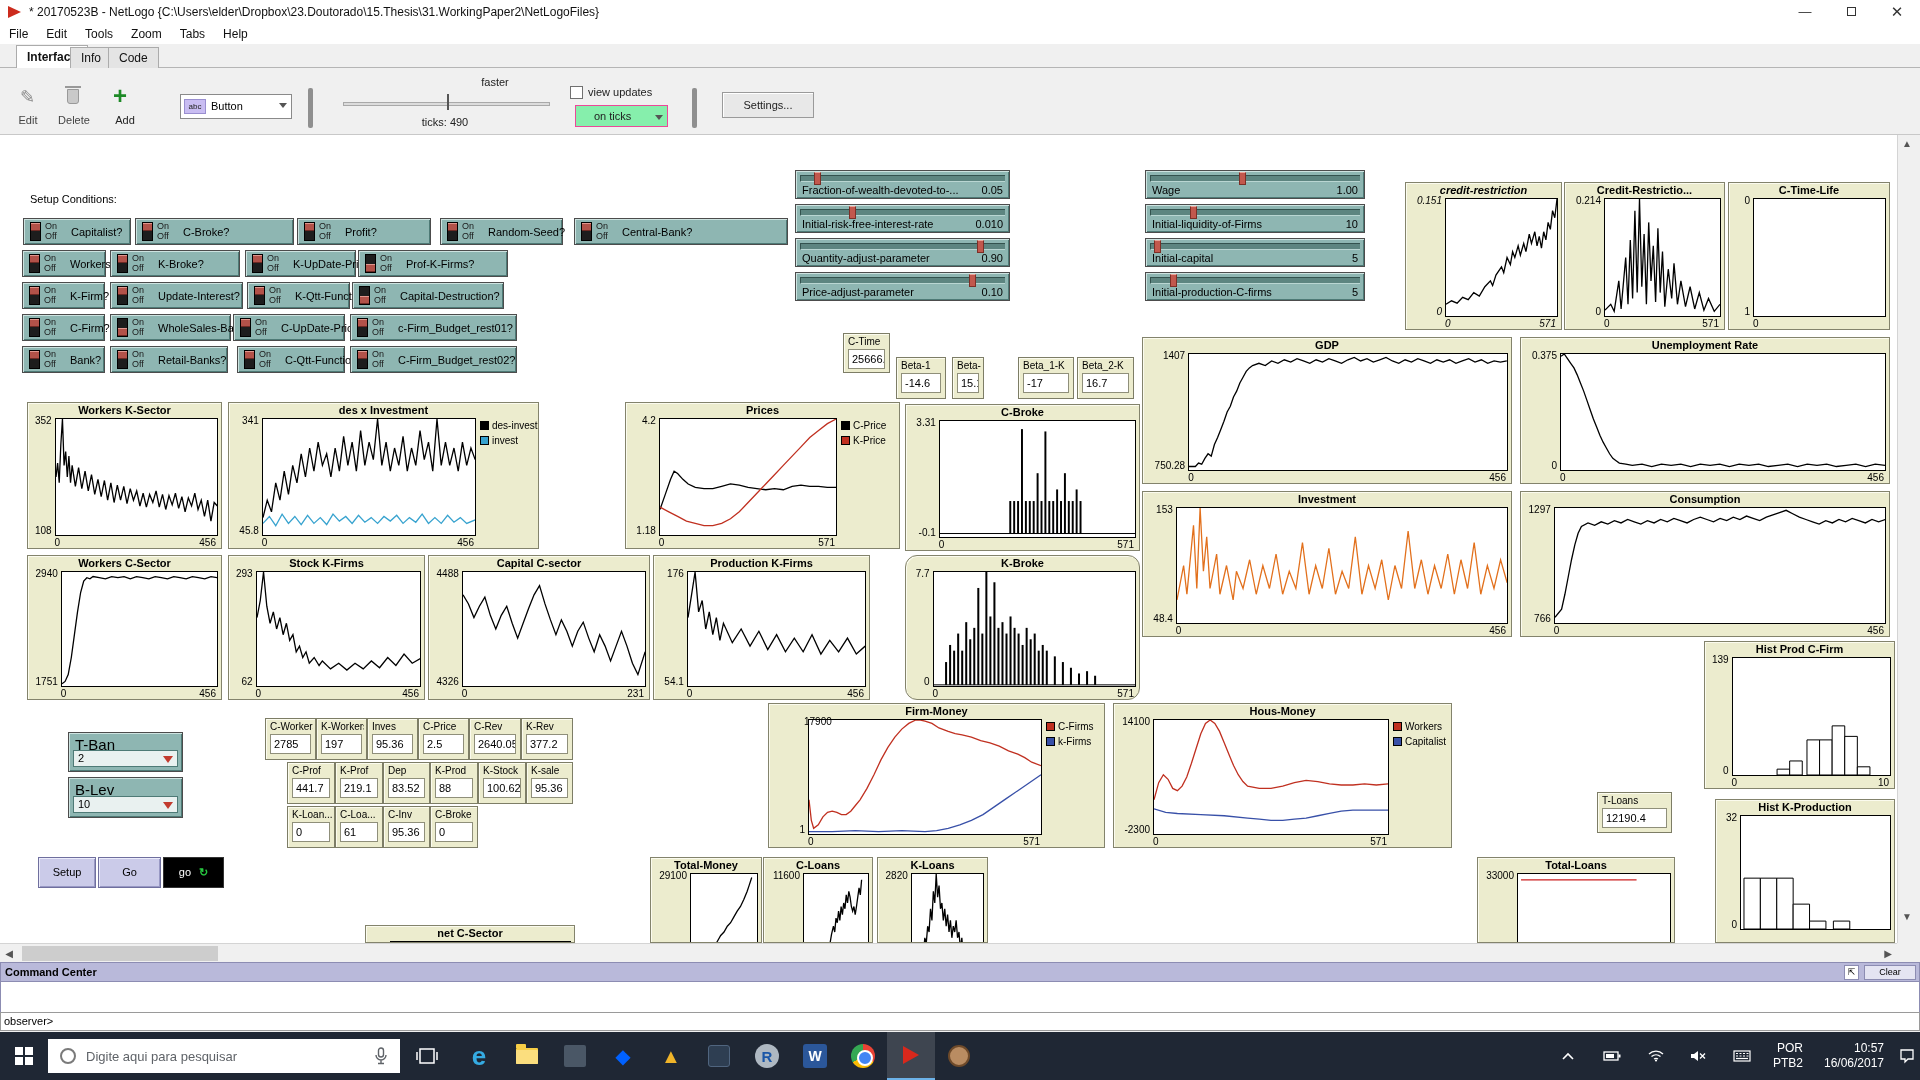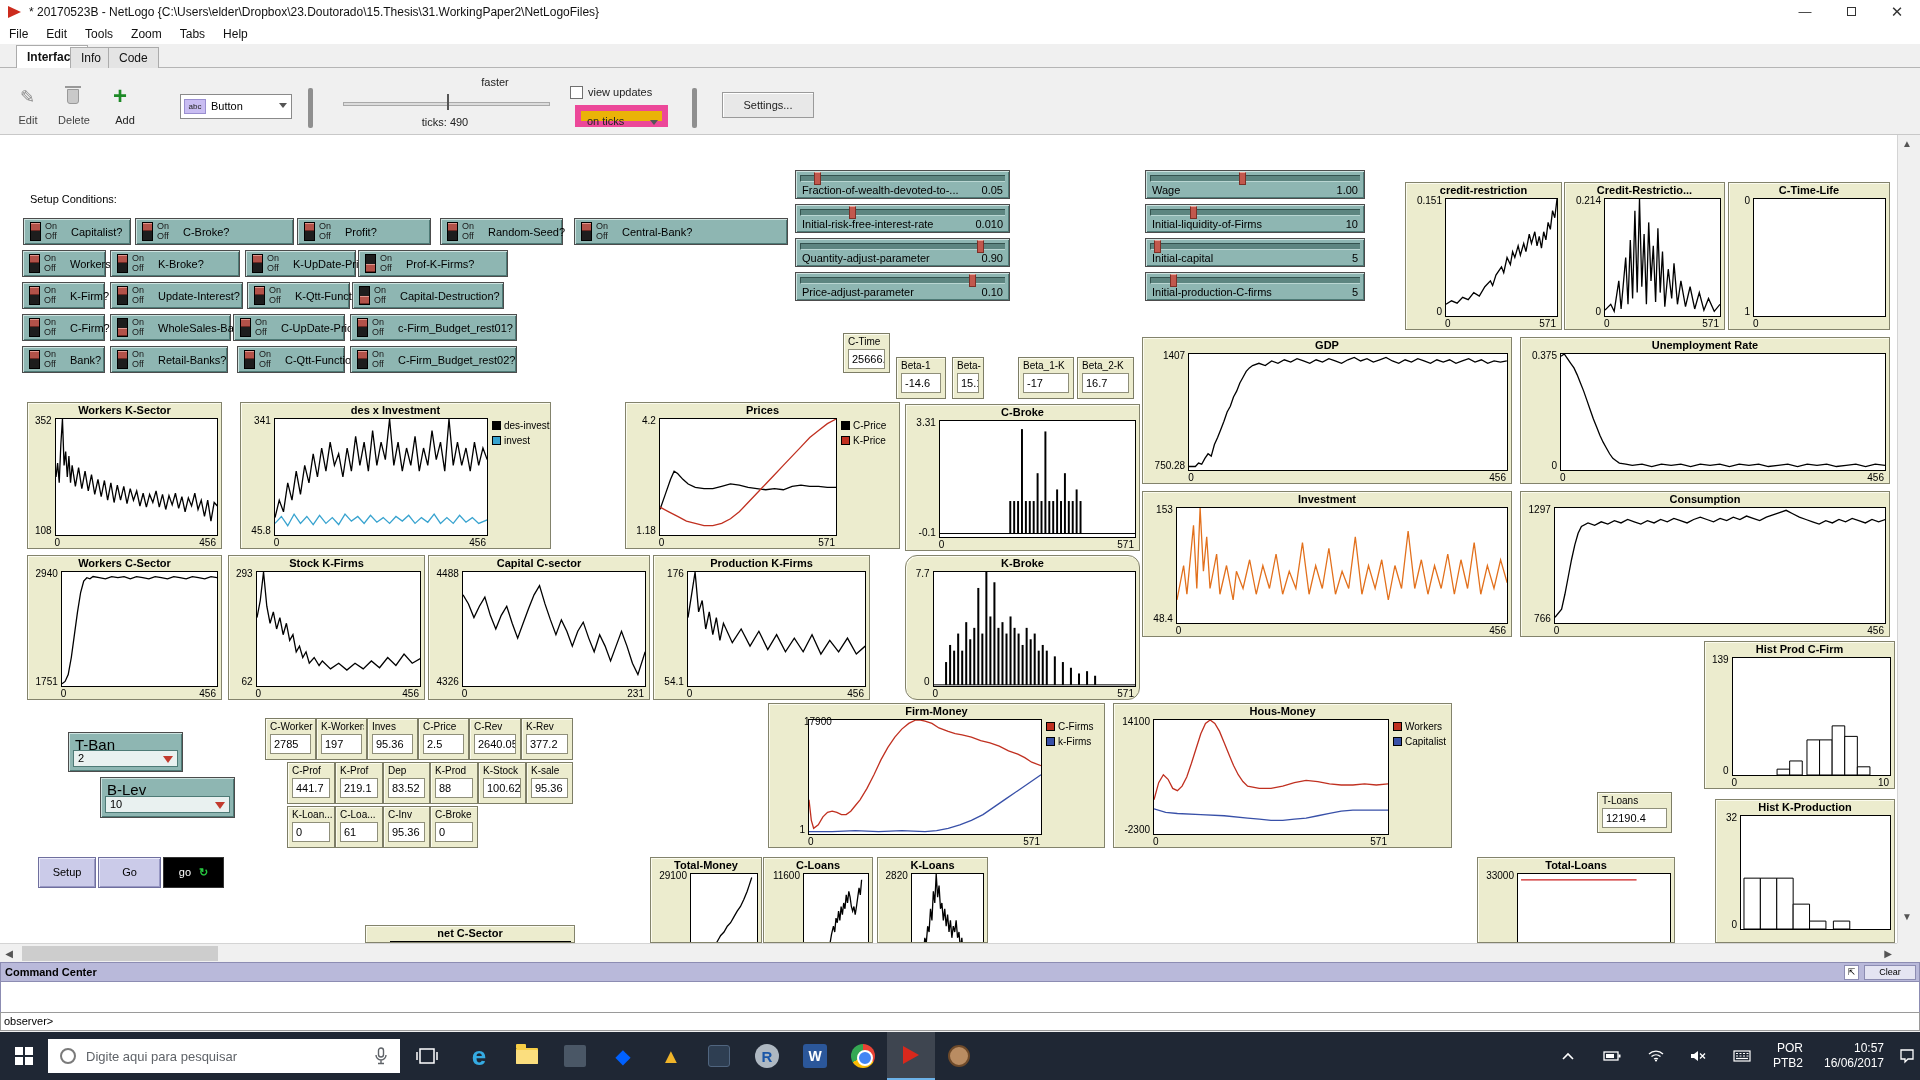--- a/index.html
+++ b/index.html
@@ -35,22 +35,22 @@
   #trash-icon { position:absolute; left:67px; top:21px; width:12px; height:15px; border:1px solid #999;
     border-radius:0 0 3px 3px; background:#c9c9c9; }
   #trash-icon:before { content:""; position:absolute; left:-3px; top:-4px; width:16px; height:2px; background:#999; }
   #add-icon { position:absolute; left:113px; top:14px; font-size:24px; font-weight:bold; color:#1d8a26; }
   .vsep { position:absolute; top:20px; width:5px; height:40px; background:#8f8f8f; border-radius:2px; }
   #speed-track { position:absolute; left:343px; top:34px; width:207px; height:4px; background:#dcdcdc;
     border:1px solid #a9a9a9; }
   #speed-thumb { position:absolute; left:447px; top:26px; width:2px; height:16px; background:#555; }
   #chk-view-updates { position:absolute; left:570px; top:18px; width:13px; height:13px; background:#fff;
     border:1px solid #707070; }
-  #combo-onticks { position:absolute; left:575px; top:37px; width:93px; height:22px; background:#eab308;
-    border:6px solid #ec4899; font-size:11px; color:#222; line-height:20px; padding-left:6px; }
+  #combo-onticks { position:absolute; left:575px; top:37px; width:93px; height:22px; background:#86efac;
+    border:1px solid #ec4899; font-size:11px; color:#222; line-height:20px; padding-left:18px; }
   .combo-arrow { position:absolute; right:4px; top:8px; width:0; height:0; border-left:4px solid transparent;
     border-right:4px solid transparent; border-top:5px solid #555; }
   #btn-settings { position:absolute; left:722px; top:24px; width:92px; height:26px; background:#e8e8e8;
     border:1px solid #9a9a9a; box-shadow:inset 1px 1px 0 #fff; text-align:center; line-height:24px; color:#222; }
   #widget-dd { position:absolute; left:180px; top:26px; width:112px; height:25px; background:#fff;
     border:1px solid #8a8a8a; line-height:23px; color:#111; }
   #abc-badge { position:absolute; left:3px; top:4px; width:22px; height:15px; background:#c9bdf2;
     border:1px solid #9a8fd0; font-size:8px; text-align:center; line-height:14px; color:#222; }
 
   
@@ -489,28 +489,28 @@
         <div class="mon-field">0</div>
       </div>
       <div class="nl-monitor" style="position: absolute; left: 1597px; top: 657px; width: 75px; height: 41px;">
         <div class="mon-label">T-Loans</div>
         <div class="mon-field">12190.4</div>
       </div>
       <div class="nl-chooser" style="position: absolute; left: 68px; top: 597px; width: 115px; height: 40px;">
         <div class="ch-label">T-Ban</div>
         <div class="ch-field"><span>2</span><div class="ch-arrow"></div></div>
       </div>
-      <div class="nl-chooser" style="position: absolute; left: 68px; top: 642px; width: 135px; height: 41px; margin-left: 32px;">
+      <div class="nl-chooser" style="position: absolute; left: 68px; top: 642px; width: 115px; height: 41px;">
         <div class="ch-label">B-Lev</div>
         <div class="ch-field"><span>10</span><div class="ch-arrow"></div></div>
       </div>
       <div class="nl-btn" style="position: absolute; left: 38px; top: 722px; width: 58px; height: 31px; line-height: 29px;"><span>Setup</span></div>
       <div class="nl-btn" style="position: absolute; left: 98px; top: 722px; width: 63px; height: 31px; line-height: 29px;"><span>Go</span></div>
       <div class="nl-btn-forever" style="position: absolute; left: 163px; top: 722px; width: 61px; height: 31px; line-height: 29px;"><span>go</span><span class="forever-glyph">↻</span></div>
-      <div class="nl-plot" style="position: absolute; left: 1405px; top: 47px; width: 157px; height: 148px;">
+      <div class="nl-plot" style="position: absolute; left: 1405px; top: 47px; width: 157px; height: 148px; font-style: italic;">
         <div class="plot-title">credit-restriction</div>
         <div class="plot-frame" style="position: absolute; left: 39px; top: 15px; width: 113px; height: 119px;">
           <svg viewBox="0 0 100 100" preserveAspectRatio="none" width="100%" height="100%">
             <polyline points="0.00,90.00 5.00,87.00 10.00,89.00 15.00,84.00 20.00,86.00 25.00,80.00 30.00,83.00 35.00,75.00 40.00,70.00 42.00,74.00 45.00,65.00 50.00,58.00 52.00,63.00 55.00,50.00 58.00,56.00 60.00,45.00 62.00,50.00 65.00,40.00 67.00,48.00 70.00,38.00 72.00,45.00 75.00,30.00 77.00,38.00 80.00,28.00 82.00,40.00 84.00,32.00 86.00,42.00 88.00,28.00 90.00,35.00 92.00,20.00 94.00,26.00 96.00,10.00 98.00,16.00 100.00,0.00" fill="none" stroke="#000000" stroke-width="1.3" vector-effect="non-scaling-stroke"></polyline>
           </svg>
         </div>
         <div class="plot-ylab" style="left: 1px; top: 12px; width: 35px; text-align: right;">0.151</div>
         <div class="plot-ylab" style="left: 1px; top: 123px; width: 35px; text-align: right;">0</div>
         <div class="plot-xlab" style="left: 39px; top: 135px;">0</div>
         <div class="plot-xlab" style="left: 118px; width: 32px; text-align: right; top: 135px;">571</div>
@@ -589,21 +589,21 @@
         <div class="plot-frame" style="position: absolute; left: 26.6px; top: 15px; width: 163.4px; height: 118px;">
           <svg viewBox="0 0 100 100" preserveAspectRatio="none" width="100%" height="100%">
             <polyline points="0.00,50.00 1.00,38.00 2.00,55.00 3.00,22.00 4.00,0.00 5.00,40.00 6.00,28.00 7.00,50.00 8.00,32.00 9.00,55.00 10.00,40.00 12.00,58.00 14.00,42.00 16.00,60.00 18.00,45.00 20.00,62.00 22.00,48.00 24.00,65.00 26.00,52.00 28.00,67.00 30.00,53.00 32.00,70.00 34.00,55.00 36.00,72.00 38.00,57.00 40.00,70.00 42.00,58.00 44.00,73.00 46.00,60.00 48.00,70.00 50.00,62.00 52.00,75.00 54.00,64.00 56.00,76.00 58.00,65.00 60.00,72.00 62.00,62.00 64.00,76.00 66.00,65.00 68.00,78.00 70.00,66.00 72.00,74.00 74.00,64.00 76.00,77.00 78.00,67.00 80.00,80.00 82.00,68.00 84.00,75.00 86.00,64.00 88.00,78.00 90.00,70.00 92.00,84.00 94.00,70.00 96.00,88.00 98.00,72.00 100.00,75.00" fill="none" stroke="#000000" stroke-width="1.3" vector-effect="non-scaling-stroke"></polyline>
           </svg>
         </div>
         <div class="plot-ylab" style="left: 1px; top: 12px; width: 22.6px; text-align: right;">352</div>
         <div class="plot-ylab" style="left: 1px; top: 122px; width: 22.6px; text-align: right;">108</div>
         <div class="plot-xlab" style="left: 26.6px; top: 134px;">0</div>
         <div class="plot-xlab" style="left: 156px; width: 32px; text-align: right; top: 134px;">456</div>
       </div>
-      <div class="nl-plot" style="position: absolute; left: 240px; top: 267px; width: 311px; height: 147px;">
+      <div class="nl-plot" style="position: absolute; left: 228px; top: 267px; width: 311px; height: 147px;">
         <div class="plot-title">des x Investment</div>
         <div class="plot-frame" style="position: absolute; left: 32.8px; top: 15px; width: 214.2px; height: 118px;">
           <svg viewBox="0 0 100 100" preserveAspectRatio="none" width="100%" height="100%">
             <polyline points="0.00,85.00 2.00,70.00 4.00,80.00 6.00,55.00 8.00,70.00 10.00,45.00 12.00,65.00 14.00,40.00 16.00,55.00 18.00,30.00 20.00,50.00 22.00,25.00 24.00,45.00 26.00,20.00 28.00,40.00 30.00,30.00 32.00,50.00 34.00,25.00 36.00,45.00 38.00,15.00 40.00,40.00 42.00,20.00 44.00,45.00 46.00,10.00 48.00,40.00 50.00,20.00 52.00,35.00 54.00,0.00 56.00,40.00 58.00,20.00 60.00,45.00 62.00,25.00 64.00,40.00 66.00,15.00 68.00,45.00 70.00,25.00 72.00,40.00 74.00,10.00 76.00,35.00 78.00,20.00 80.00,45.00 82.00,0.00 84.00,40.00 86.00,20.00 88.00,40.00 90.00,25.00 92.00,45.00 94.00,20.00 96.00,40.00 98.00,25.00 100.00,35.00" fill="none" stroke="#000000" stroke-width="1.3" vector-effect="non-scaling-stroke"></polyline>
             <polyline points="0.00,90.00 3.00,84.00 6.00,92.00 9.00,82.00 12.00,90.00 15.00,84.00 18.00,91.00 21.00,83.00 24.00,90.00 27.00,85.00 30.00,91.00 33.00,82.00 36.00,88.00 39.00,84.00 42.00,90.00 45.00,83.00 48.00,89.00 51.00,85.00 54.00,90.00 57.00,84.00 60.00,88.00 63.00,83.00 66.00,90.00 69.00,85.00 72.00,89.00 75.00,82.00 78.00,90.00 81.00,85.00 84.00,90.00 87.00,83.00 90.00,89.00 93.00,85.00 96.00,90.00 100.00,87.00" fill="none" stroke="#38a3cf" stroke-width="1.3" vector-effect="non-scaling-stroke"></polyline>
           </svg>
         </div>
         <div class="plot-ylab" style="left: 1px; top: 12px; width: 28.8px; text-align: right;">341</div>
         <div class="plot-ylab" style="left: 1px; top: 122px; width: 28.8px; text-align: right;">45.8</div>
         <div class="plot-xlab" style="left: 32.8px; top: 134px;">0</div>

